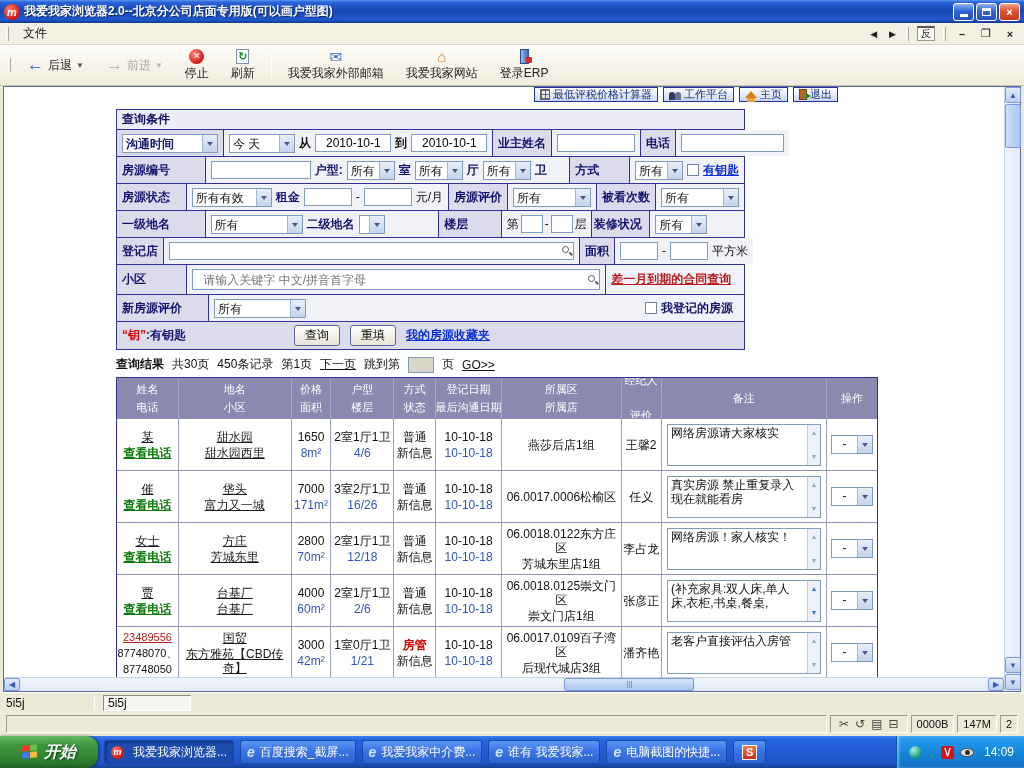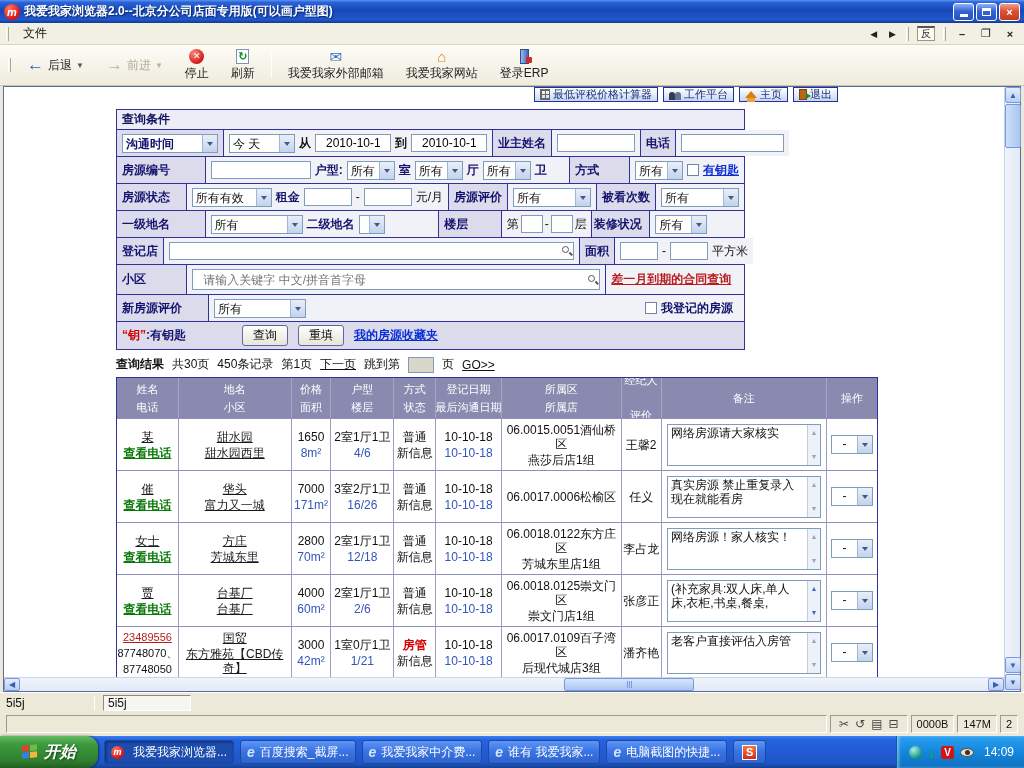--- a/index.html
+++ b/index.html
@@ -486,21 +486,21 @@
             <span style="display:flex;align-items:center;gap:4px;margin-right:6px">
               <span class="cb"></span>
               <b class="navy">我登记的房源</b>
             </span>
           </div>
         </div>
 
         <div class="frow">
           <div class="fc lab w762" style="gap:10px">
             <span><span class="redq">“钥”</span><b>:有钥匙</b></span>
-            <button class="xpbtn" style="margin-left:46px">查询</button>
+            <button class="xpbtn" style="margin-left:98px">查询</button>
             <button class="xpbtn">重填</button>
             <a class="bluelink">我的房源收藏夹</a>
           </div>
         </div>
       </div>
 
       <div id="summary">
         <span class="bold">查询结果</span>
         <span>共30页</span>
         <span>450条记录</span>
@@ -573,21 +573,20 @@
             </div>
           <div class="tc c5">
               <span>普通</span>
               <span>新信息</span>
             </div>
           <div class="tc c6">
               <span>10-10-18</span>
               <span class="bluev">10-10-18</span>
             </div>
           <div class="tc c7 wrapcell">
-              <span>06.0015.0051酒仙桥区</span>
               <span>燕莎后店1组</span>
             </div>
           <div class="tc c8">
               <span>王馨2</span>
             </div>
           <div class="tc c9">
               <div class="notebox"><span>网络房源请大家核实</span><span class="nb-scroll">
                   <span>▲</span>
                   <span>▼</span>
                 </span></div>

